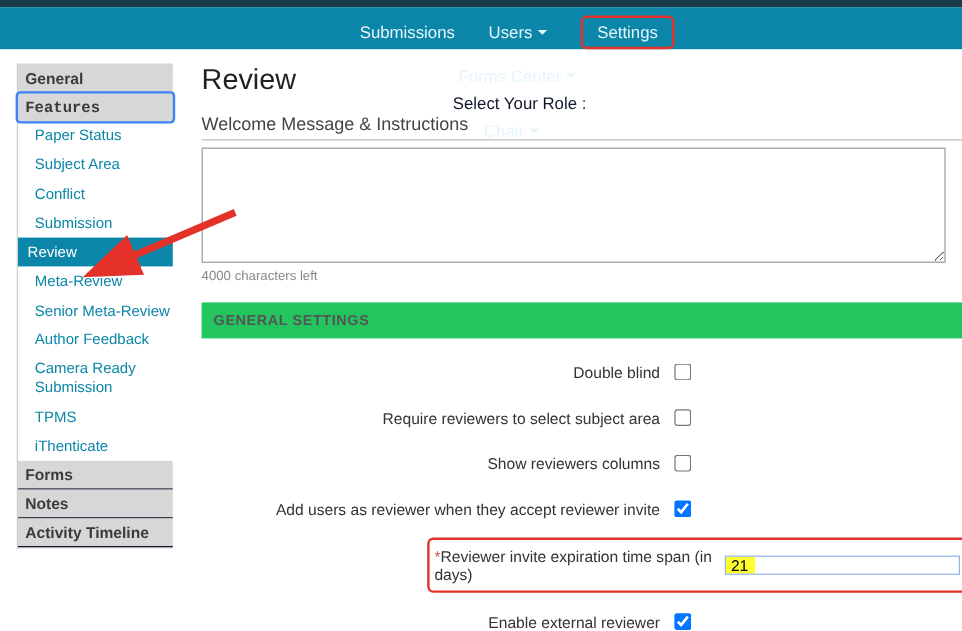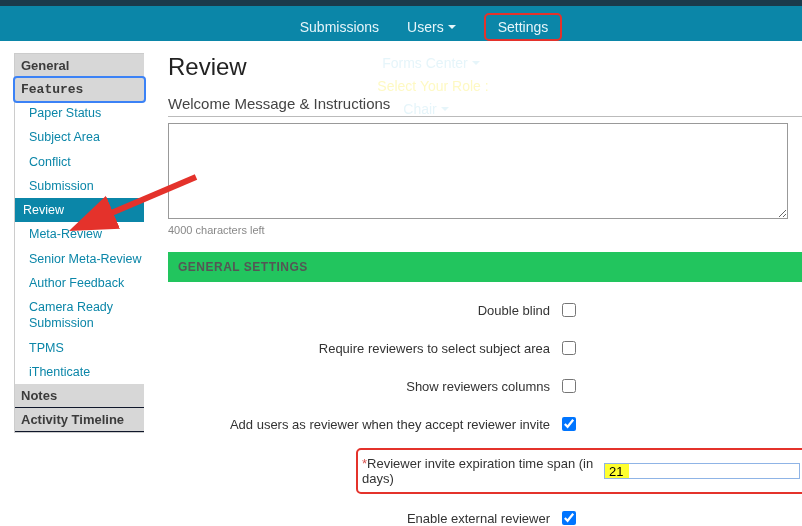--- a/index.html
+++ b/index.html
@@ -34,21 +34,21 @@
   }
   .navbar .caret {
     display: inline-block;
     width: 0; height: 0;
     border-left: 4px solid transparent;
     border-right: 4px solid transparent;
     border-top: 4px solid #e6f5fa;
     vertical-align: middle;
   }
   .navbar .spacer { width: 30px; }
-  .navbar .rolelabel { color: #fef9c3; margin-left: 10px; margin-right: 6px; }
+  .navbar .rolelabel { color: #0f172a; margin-left: 10px; margin-right: 6px; }
   .redbox-settings {
     border: 2px solid #e4322b;
     border-radius: 5px;
     padding: 4px 12px;
   }
   .main {
     display: flex;
     padding: 12px 0 0 14px;
     gap: 24px;
     align-items: flex-start;
@@ -187,20 +187,21 @@
     <div class="sbsub">Subject Area</div>
     <div class="sbsub">Conflict</div>
     <div class="sbsub">Submission</div>
     <div class="sbsub active">Review</div>
     <div class="sbsub">Meta-Review</div>
     <div class="sbsub">Senior Meta-Review</div>
     <div class="sbsub">Author Feedback</div>
     <div class="sbsub">Camera Ready Submission</div>
     <div class="sbsub">TPMS</div>
     <div class="sbsub">iThenticate</div>
+    <div class="sbhead">Forms</div>
     <div class="sbhead">Notes</div>
     <div class="sbhead">Activity Timeline</div>
   </div>
 
   <div class="content">
 
     <div class="arrow">
       <svg width="108" height="56">
         <defs>
           <marker id="ah" markerWidth="10" markerHeight="10" refX="2" refY="3" orient="auto">

